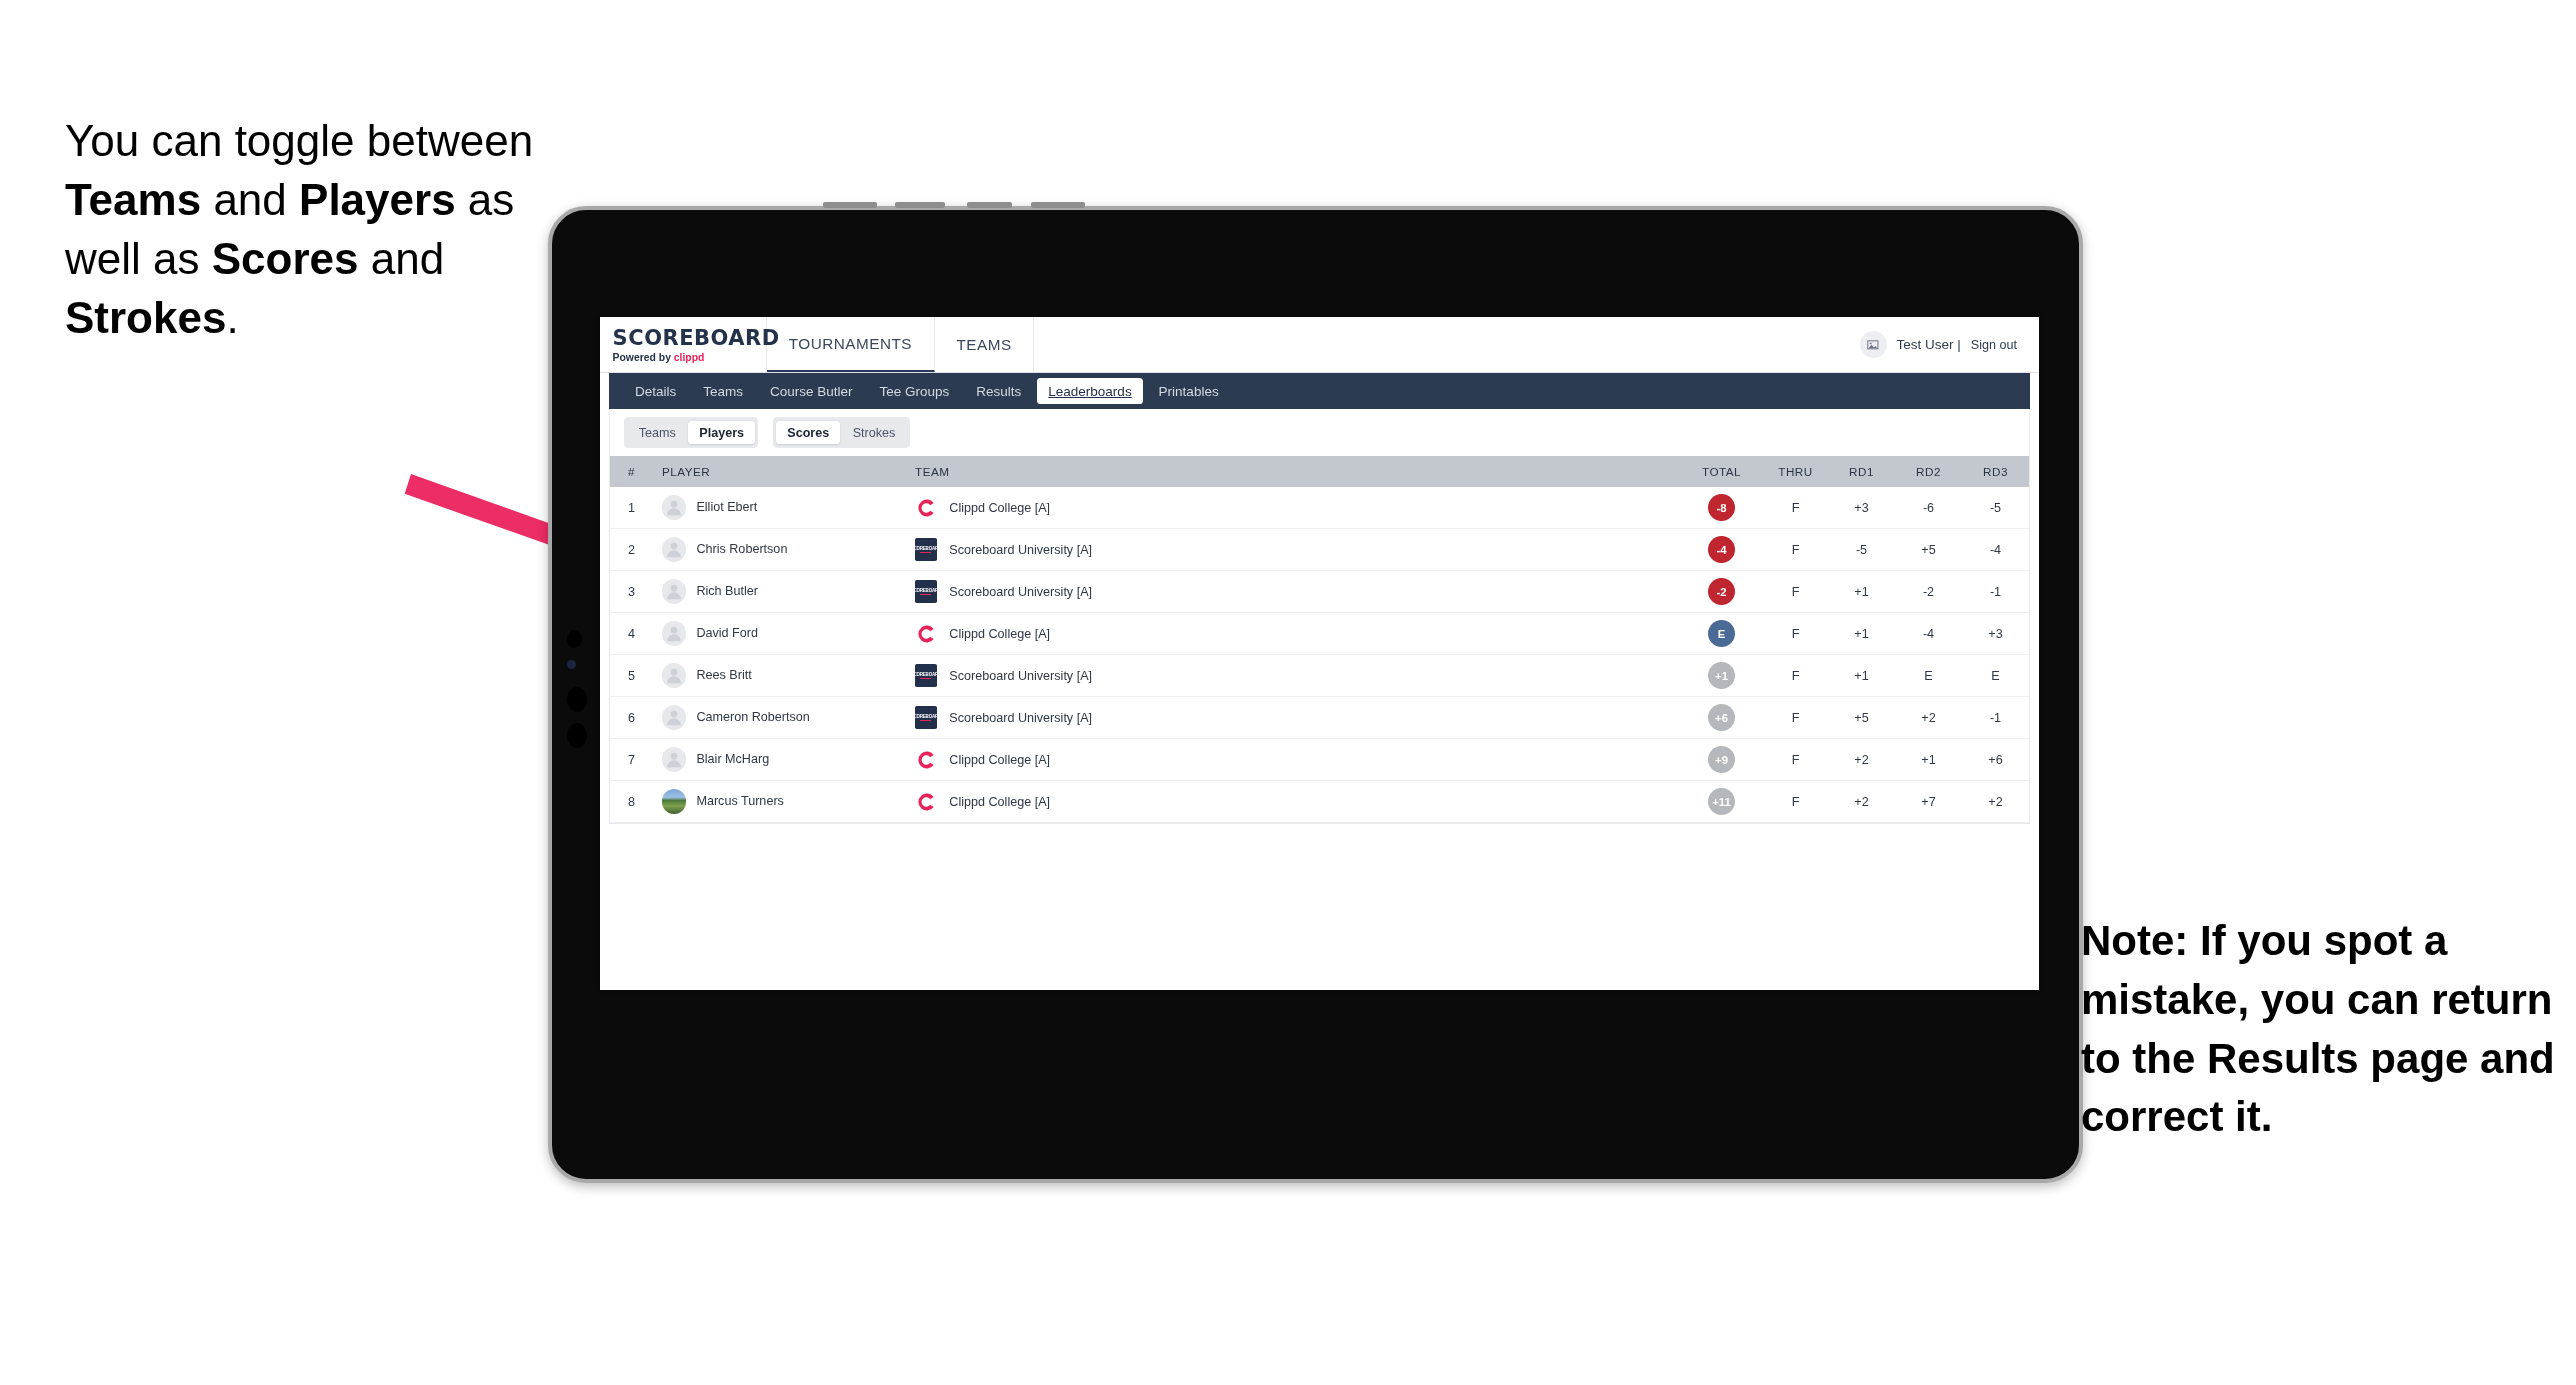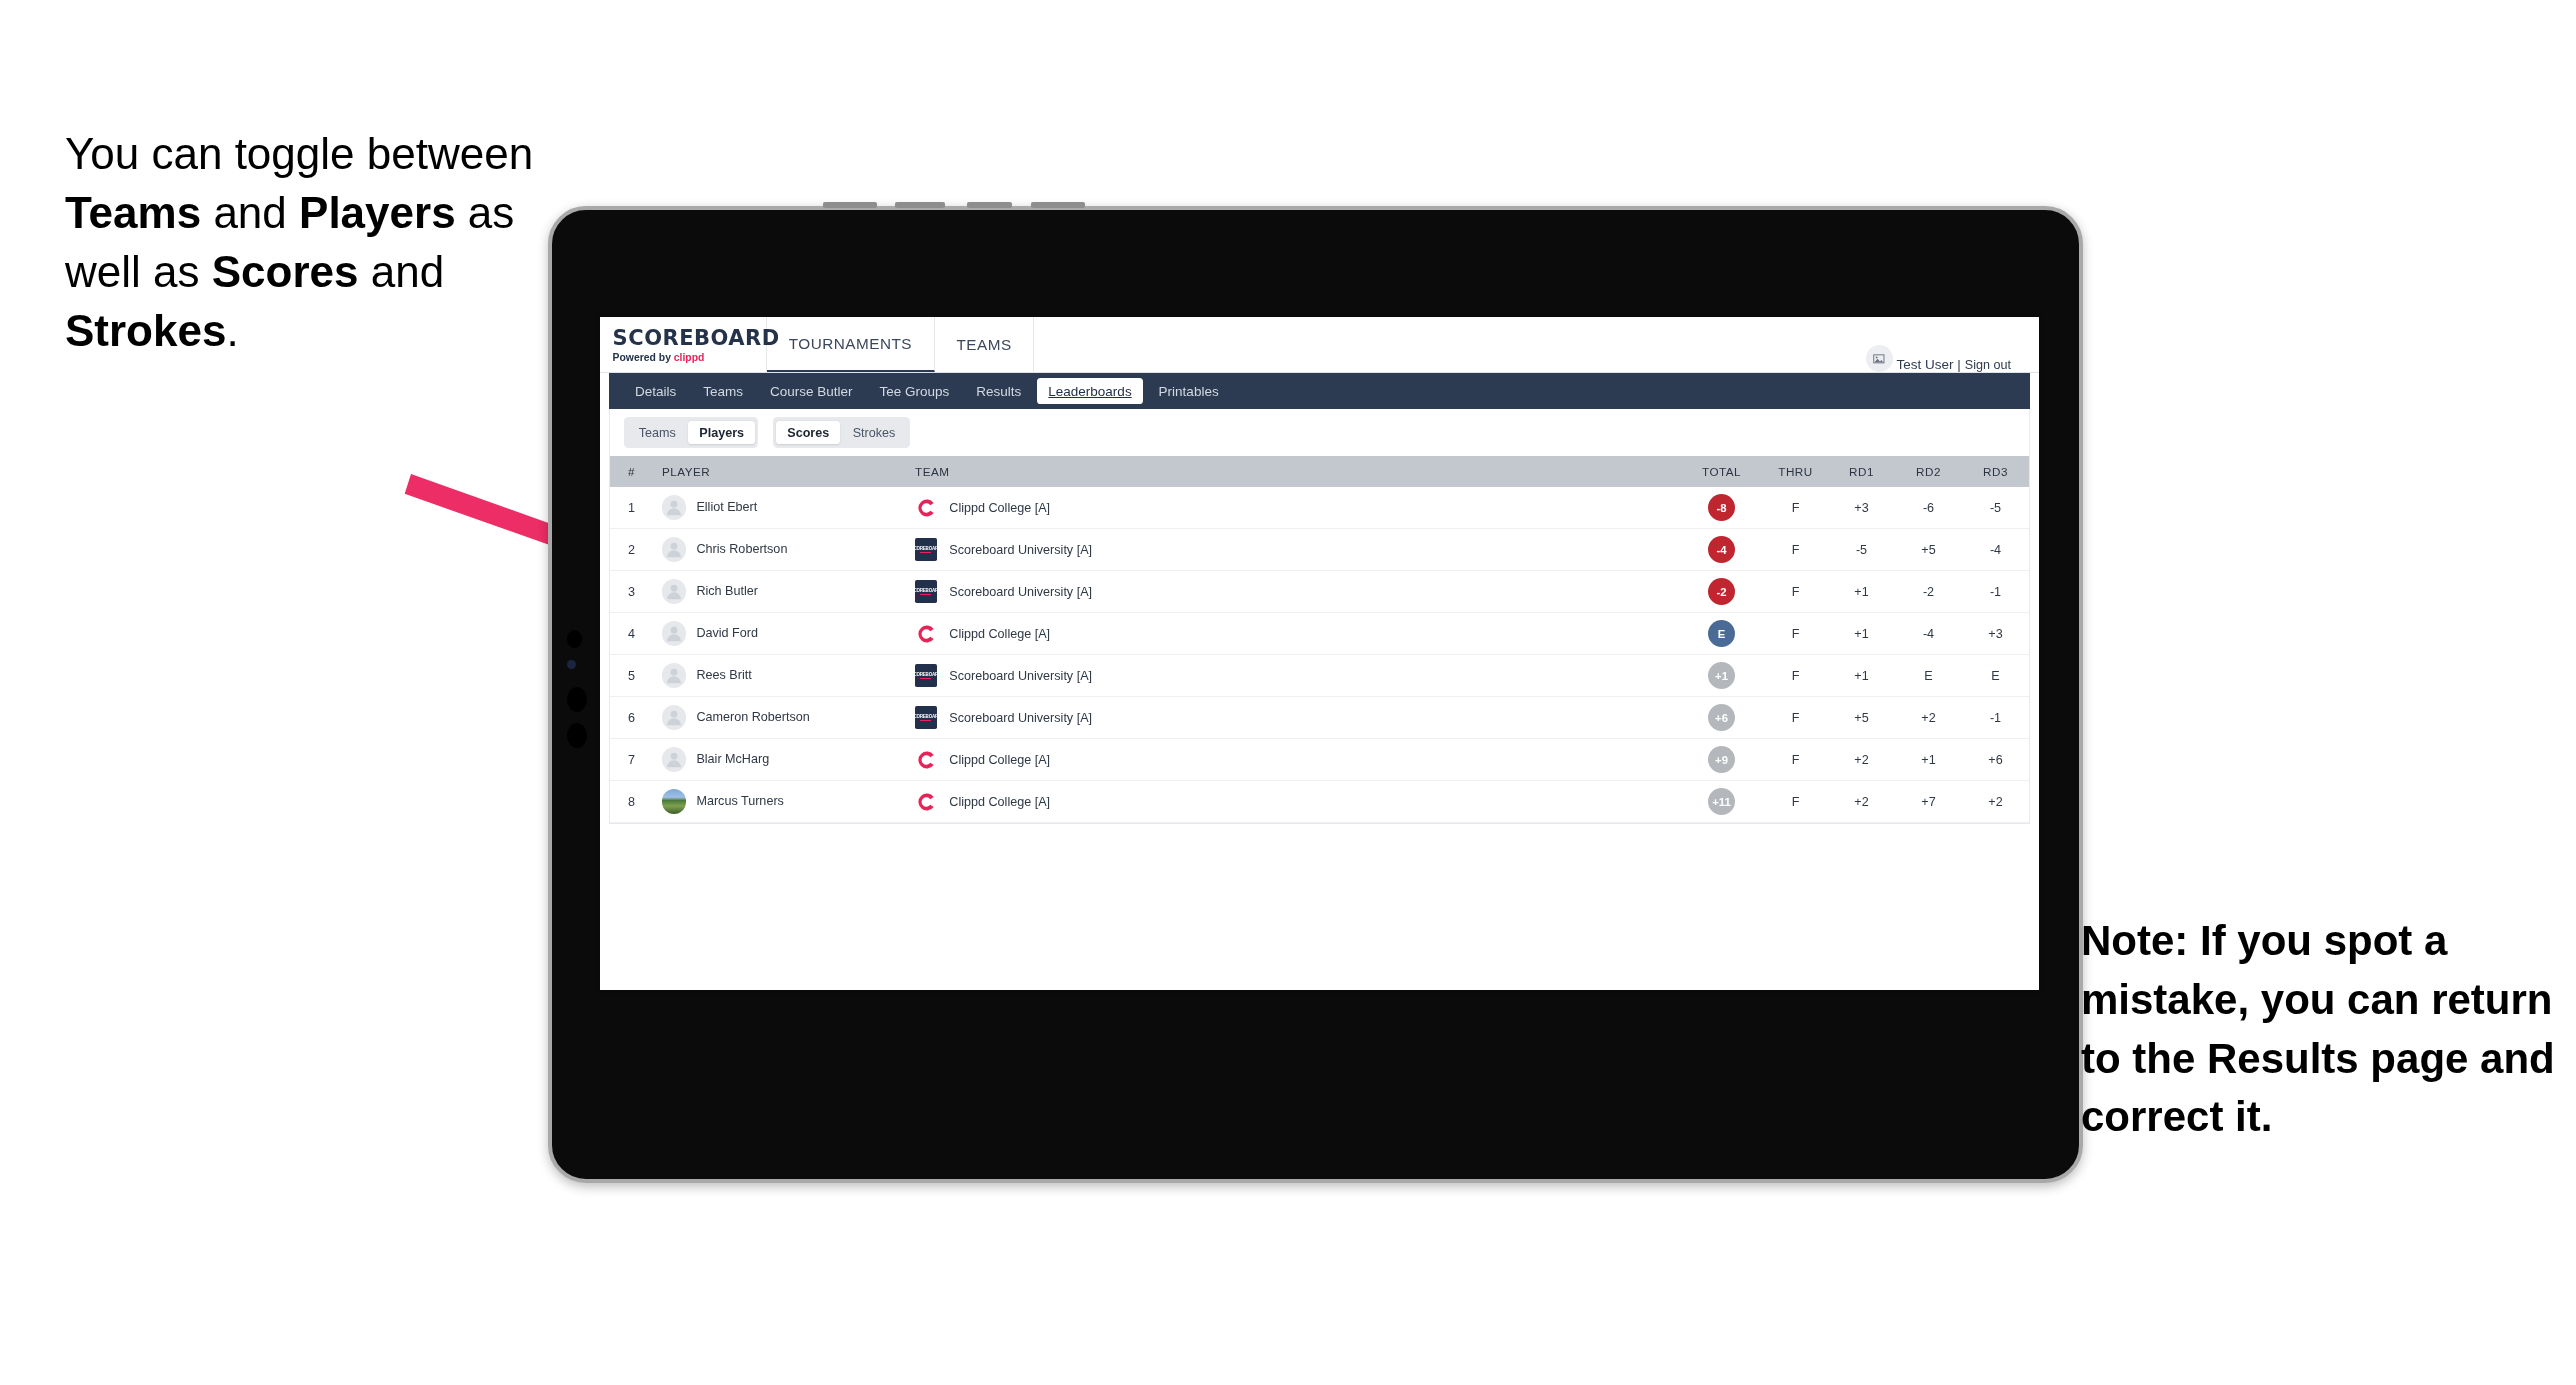--- a/index.html
+++ b/index.html
@@ -11,21 +11,21 @@
   }
   #page {
     position: relative;
     width: 2576px; height: 1386px;
     background: #ffffff;
   }
 
   
   #left-annotation {
     position: absolute;
-    left: 65px; top: 125px;
+    left: 65px; top: 112px;
     width: 515px;
     font-size: 44px;
     line-height: 1.34;
     color: #000000;
     font-weight: 400;
   }
   #left-annotation b { font-weight: 700; }
 
   
   #right-annotation {
@@ -124,22 +124,22 @@
     font-size: 15.3px;
     color: #3b475c;
     letter-spacing: 0.5px;
     border-right: 0.9px solid #e6e8eb;
     cursor: pointer;
   }
   .top-tab.active { border-bottom: 2.7px solid #2b3a55; }
 
   #topbar-right {
     margin-left: auto;
-    display: flex; align-items: flex-end;
-    padding-right: 28px; gap: 4px;
+    display: flex; align-items: center;
+    padding-right: 22px; gap: 10px;
   }
   #avatar-circle {
     width: 27px; height: 27px; border-radius: 50%;
     background: #eceef1;
     display: flex; align-items: center; justify-content: center;
   }
   #user-name { font-size: 13.5px; color: #2f3b4f; }
   #sign-out  { font-size: 12.6px; color: #2f3b4f; cursor: pointer; }
 
   

